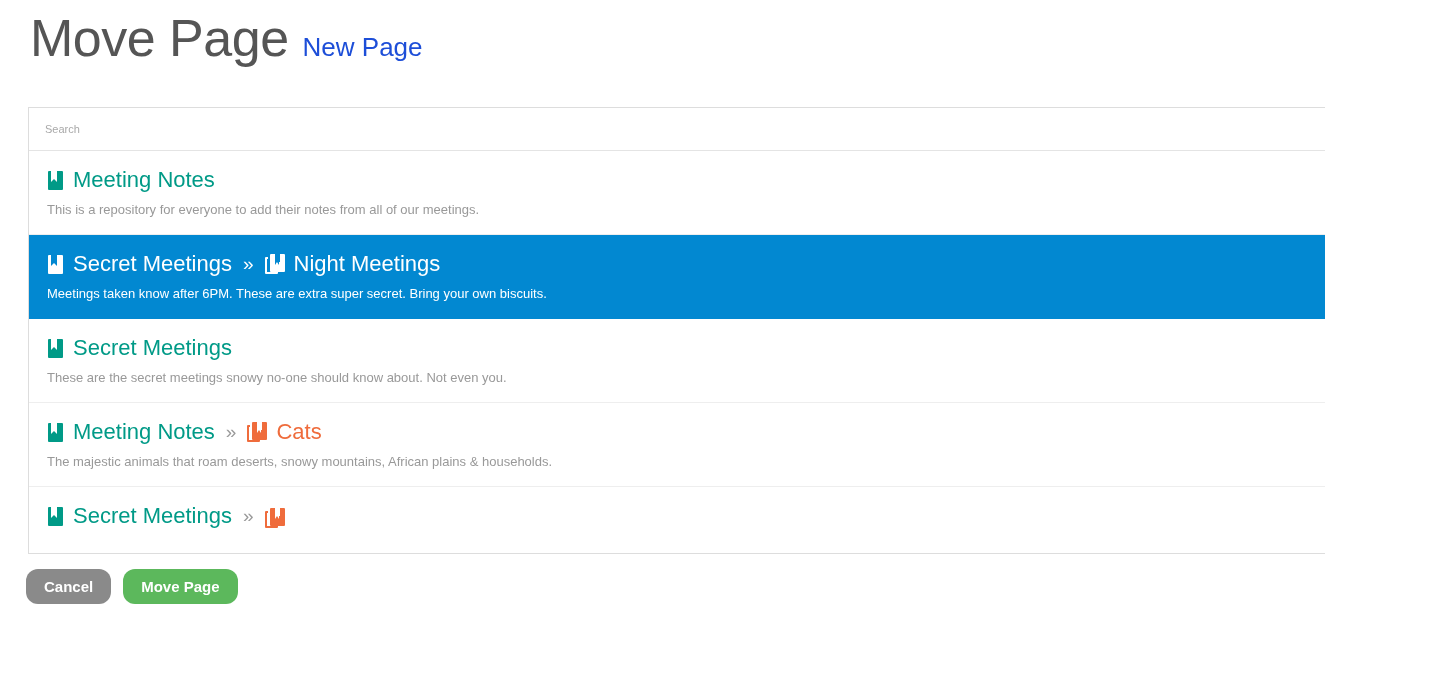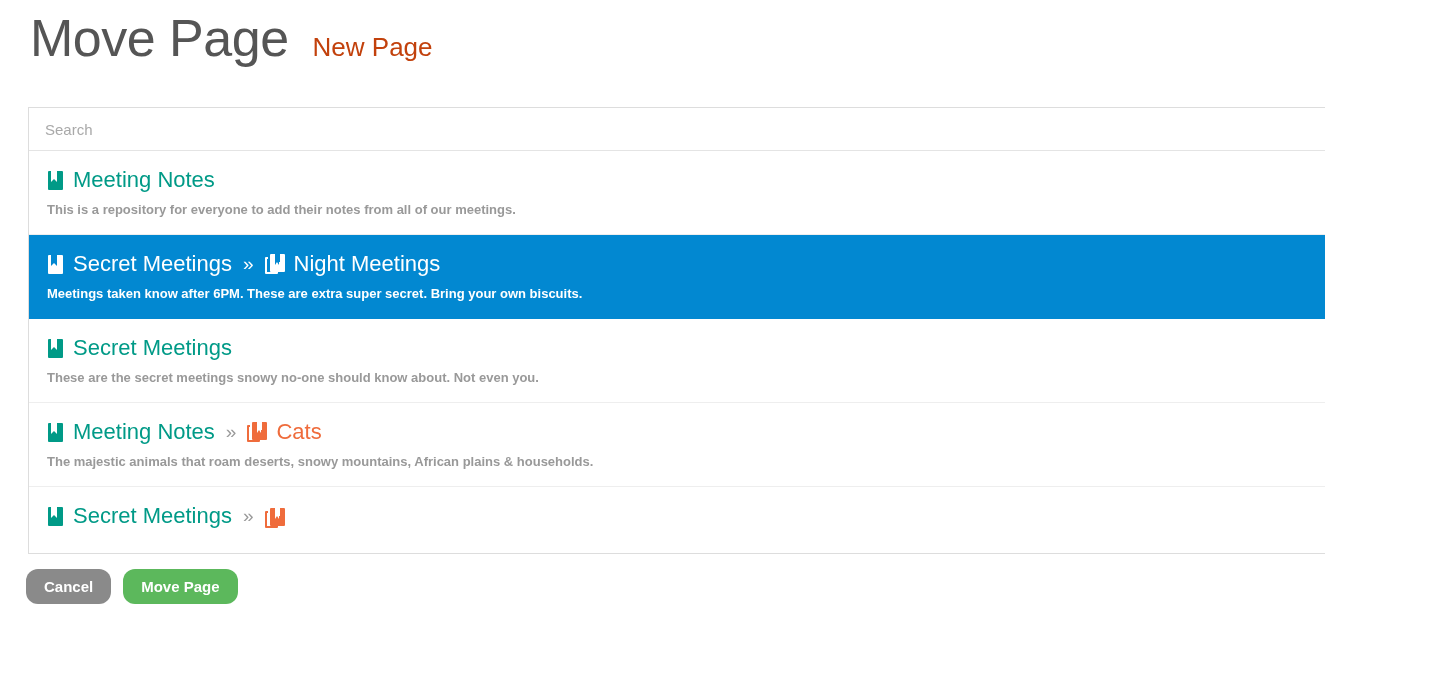--- a/index.html
+++ b/index.html
@@ -31,24 +31,24 @@
   }
   .header h1 {
     margin: 0;
     font-size: 52px;
     font-weight: 400;
     color: #555555;
     letter-spacing: -0.5px;
     line-height: 1.1;
   }
   .header .subtitle {
-    margin-left: 24px;
+    margin-left: 14px;
     font-size: 26px;
     font-weight: 400;
-    color: #c2410c;
+    color: #1d4ed8;
   }
 
   
   .picker {
     position: absolute;
     left: 28px;
     top: 107px;
     width: 1368px;
     border: 1px solid #dddddd;
     background: #ffffff;
@@ -60,21 +60,21 @@
     display: flex;
     align-items: center;
   }
   .search-input {
     width: 100%;
     height: 41px;
     border: 0;
     outline: none;
     padding: 0 16px;
     font-family: "Liberation Sans", sans-serif;
-    font-size: 15px;
+    font-size: 11px;
     color: #4c1d95;
     background: transparent;
   }
   .search-input::placeholder { color: #a9a9a9; }
 
   
   .results-wrap {
     position: relative;
     height: 402px;
   }
@@ -98,21 +98,20 @@
     align-items: flex-end;
     font-size: 22px;
     line-height: 26px;
     white-space: nowrap;
   }
   .entity-desc {
     margin-top: 9px;
     font-size: 13px;
     color: #999999;
     line-height: 16px;
-    font-weight: bold;
   }
 
   .crumb {
     display: inline-flex;
     align-items: center;
   }
   .crumb-label { margin-left: 9px; }
   .sep {
     margin: 0 11px;
     color: #9a9a9a;

